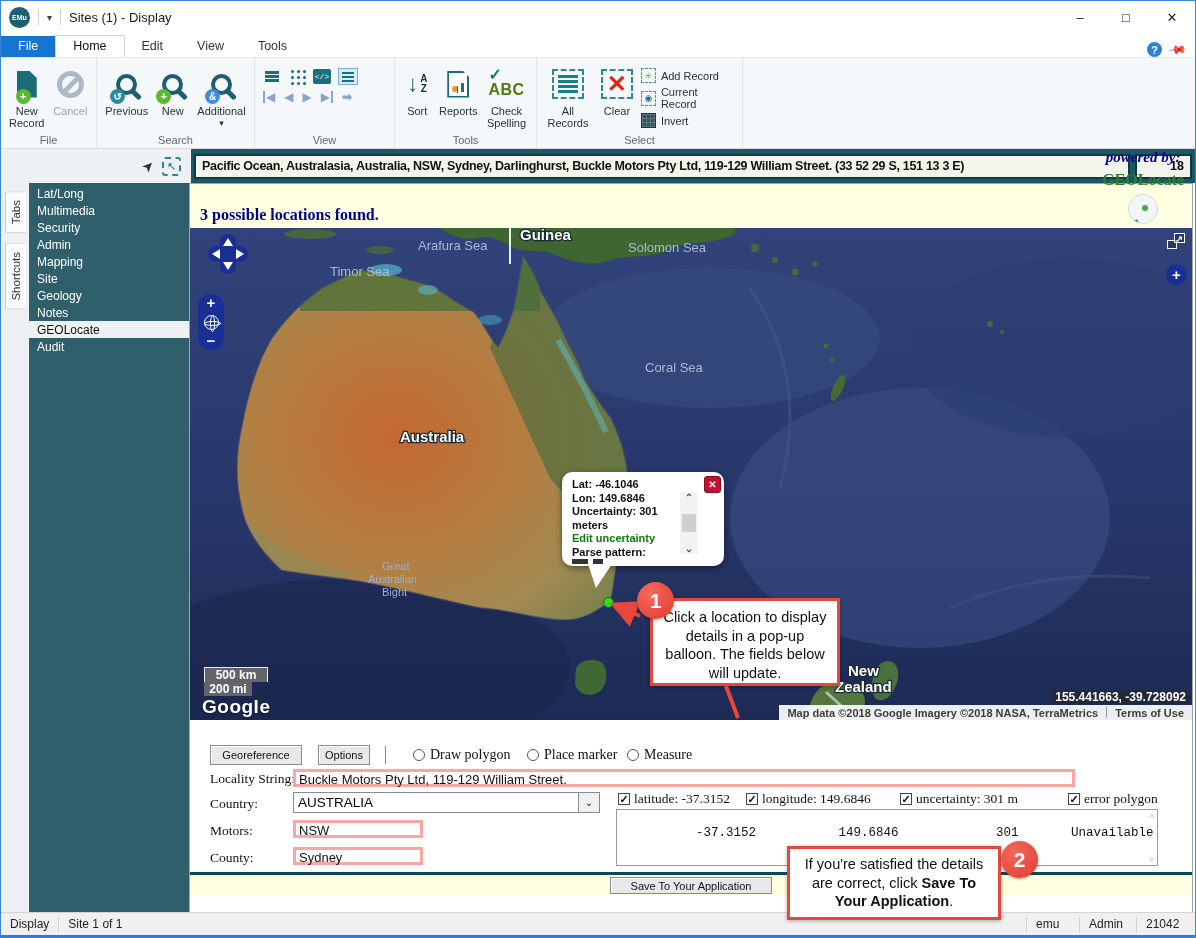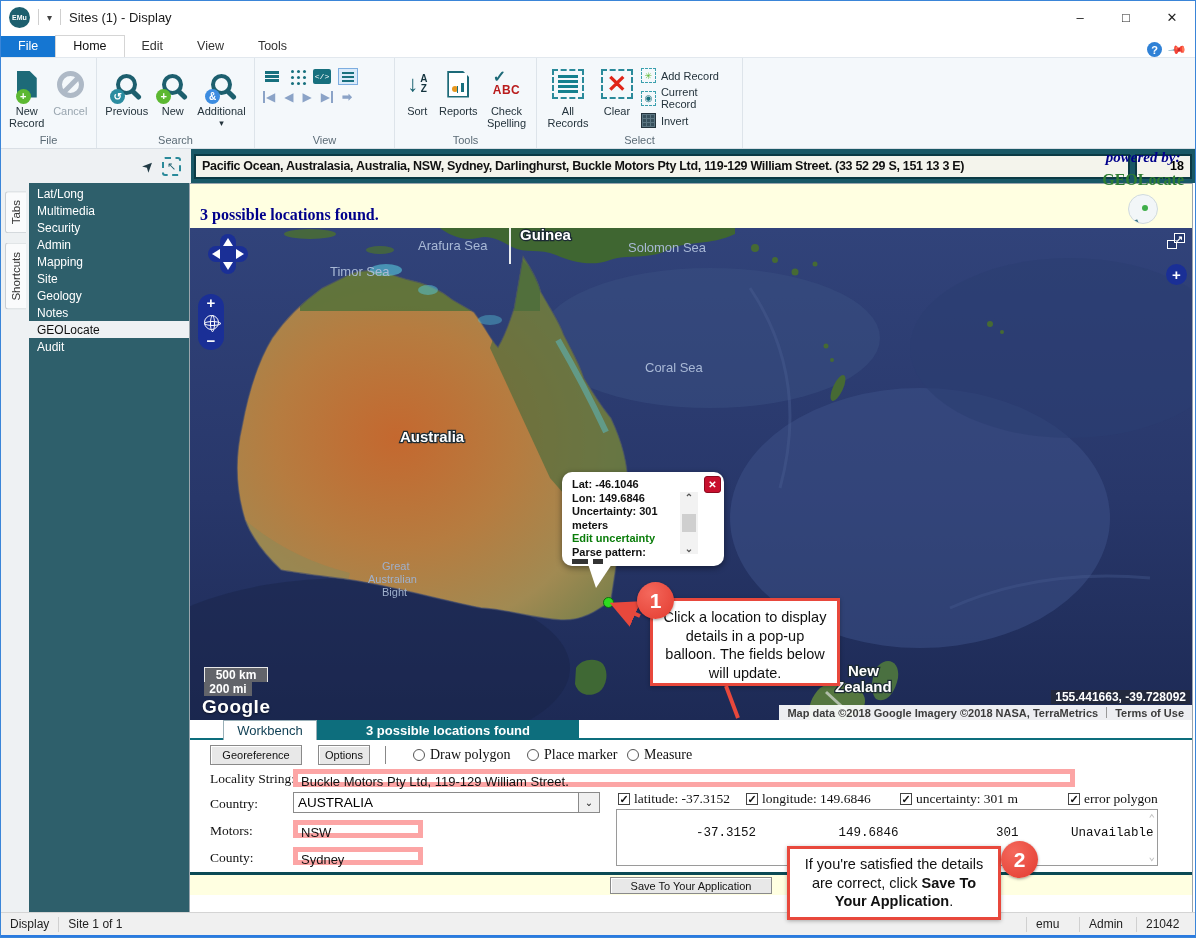--- a/index.html
+++ b/index.html
@@ -77,21 +77,21 @@
   .navar.bar-r { border-right:2px solid #8ba3c7; padding-right:1px; }
 
   .sort-ic { display:flex; gap:2px; align-items:center; }
   .sort-arrow { font-size:22px; font-weight:bold; color:#17606e; line-height:22px; }
   .sort-az { font-size:10px; font-weight:bold; color:#13333e; line-height:10px; text-align:center; }
   .rep-doc { position:relative; width:22px; height:27px; background:#fff; border:2px solid #1d6a78;
              clip-path:polygon(0 0,70% 0,100% 25%,100% 100%,0 100%); }
   .rep-dot { position:absolute; left:3px; bottom:4px; width:6px; height:6px; border-radius:50%; background:#e8971e; }
   .rep-bar { position:absolute; right:3px; bottom:4px; width:3px; height:9px; background:#17707e; box-shadow:-5px 2px 0 -1px #17707e; }
   .chk-ic { color:#1d6a78; font-size:16px; font-weight:bold; line-height:12px; }
-  .abc { font-size:12px; font-weight:bold; color:#b91c1c; letter-spacing:0.5px; }
+  .abc { font-size:16px; font-weight:bold; color:#4d7c0f; letter-spacing:0.5px; }
 
   .dashbox { width:32px; height:30px; border:2px dashed #2a8a9a; display:flex; flex-direction:column;
              align-items:center; justify-content:center; gap:2px; }
   .dashbox i { display:block; width:20px; height:3px; background:#15808e; }
   .clear-x { color:#e02518; font-size:24px; font-weight:bold; line-height:22px; }
   .sel-stack { display:flex; flex-direction:column; gap:3px; padding-top:4px; }
   .sel-item { display:flex; align-items:center; gap:5px; font-size:11px; color:#24333c; }
   .mini-dash { width:15px; height:15px; border:1.5px dashed #3aa0ae; display:flex; align-items:center;
                justify-content:center; font-size:9px; }
   .mini-solid { width:15px; height:15px; background:#37505c;
@@ -222,21 +222,21 @@
   .wb-toolbar { position:absolute; left:0; top:25px; width:100%; height:22px; }
   .pushbtn { position:absolute; height:20px; background:#e8e8e8; border:1px solid #8a8a8a;
              box-shadow:inset 1px 1px 0 #fff; font-size:11px; color:#111; display:flex; align-items:center;
              justify-content:center; font-family:"Liberation Sans",sans-serif; }
   .tb-vsep { position:absolute; left:195px; top:1px; width:1px; height:18px; background:#888; }
   .radio { position:absolute; display:flex; align-items:center; gap:5px; font-family:"Liberation Serif",serif;
            font-size:14px; color:#111; }
   .radio i { width:12px; height:12px; border:1px solid #555; border-radius:50%; background:#fff; }
 
   .wb-lbl { position:absolute; font-family:"Liberation Serif",serif; font-size:13.5px; color:#111; }
-  .wb-input { position:absolute; height:18px; border:5px solid #fca5a5; background:#fff; font-size:13px;
+  .wb-input { position:absolute; height:18px; border:3px solid #fca5a5; background:#fff; font-size:13px;
               color:#111; padding:0 3px; font-family:"Liberation Sans",sans-serif; }
   .wb-select { position:absolute; height:21px; border:1px solid #8a8a8a; background:#fff; display:flex; align-items:center; }
   .wb-select .val { flex:1; font-size:13.5px; padding:0 4px; }
   .wb-select .dd { width:21px; height:100%; background:#f0f0f0; border-left:1px solid #8a8a8a; display:flex;
                    align-items:center; justify-content:center; font-size:10px; color:#222; }
   .chk { position:absolute; display:flex; align-items:center; gap:4px; font-family:"Liberation Serif",serif;
          font-size:13.5px; color:#111; }
   .chk i { width:12px; height:12px; border:1px solid #444; background:#fff; color:#111; font-size:11px; font-weight:bold;
            display:flex; align-items:center; justify-content:center; font-style:normal; }
   .resultbox { position:absolute; left:426px; top:89px; width:542px; height:57px; border:1px solid #9a9a9a;
@@ -614,24 +614,20 @@
         <div class="google-logo">Google</div>
         <div class="coords">155.441663, -39.728092</div>
         <div class="attrib">
           <span class="cell">Map data ©2018 Google Imagery ©2018 NASA, TerraMetrics</span>
           <span class="sep"></span>
           <span class="cell">Terms of Use</span>
         </div>
       </div>
 
       <div class="workbench">
-        <div class="wb-tabs">
-          <div class="wb-tab1">Workbench</div>
-          <div class="wb-tab2">3 possible locations found</div>
-        </div>
         <div class="wb-toolbar">
           <div class="pushbtn" style="left:20px; width:92px;">Georeference</div>
           <div class="pushbtn" style="left:128px; width:52px;">Options</div>
           <div class="tb-vsep"></div>
           <div class="radio" style="left:223px; top:2px;">
             <i></i>
               <span>Draw polygon</span>
           </div>
           <div class="radio" style="left:337px; top:2px;">
             <i></i>

